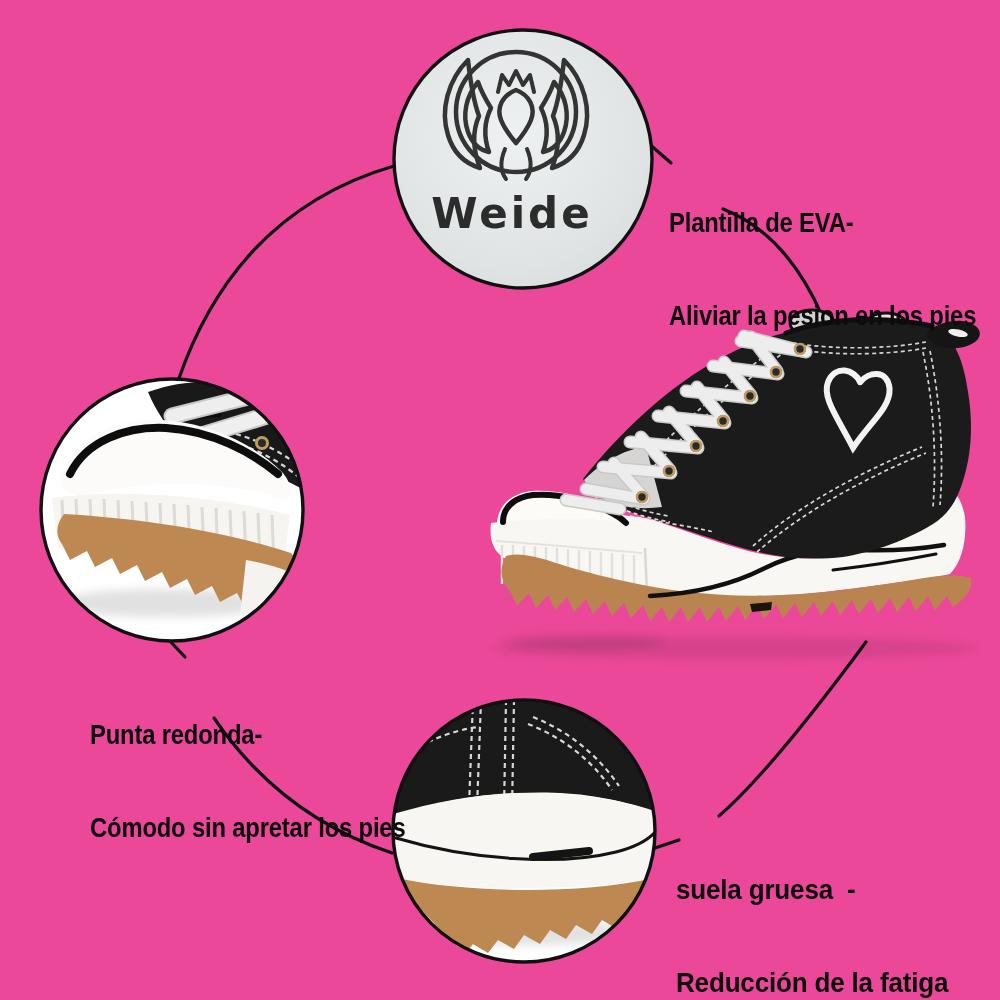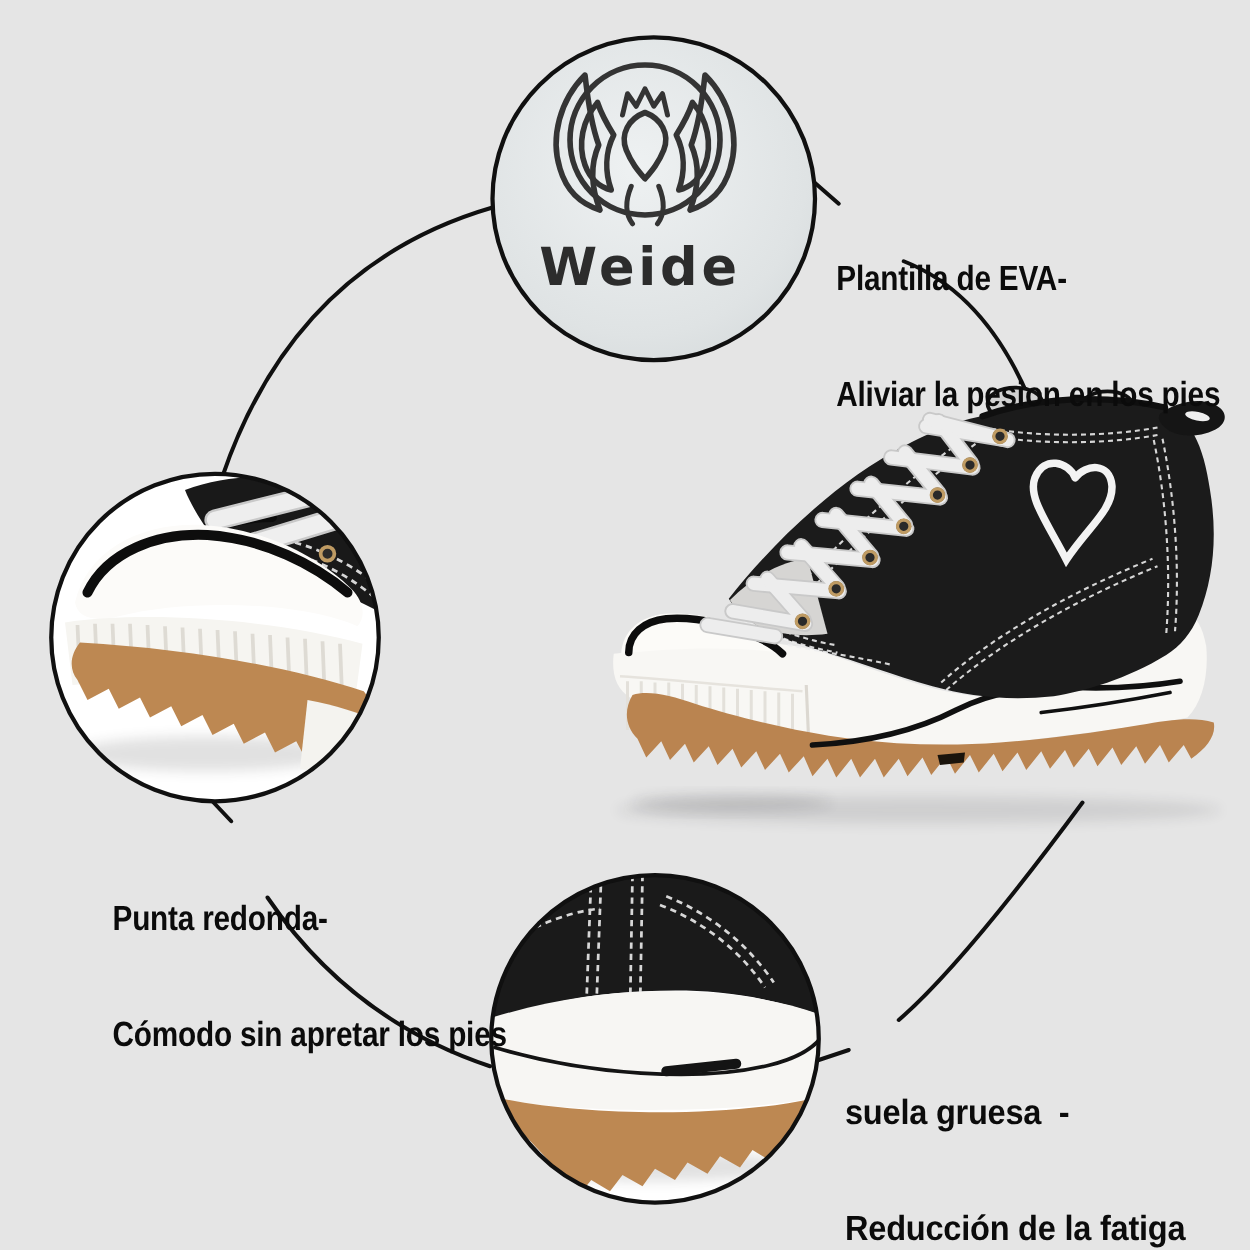--- a/index.html
+++ b/index.html
@@ -1,16 +1,16 @@
 <!DOCTYPE html>
 <html><head>
 <meta charset="utf-8">
 <style>
   html,body{margin:0;padding:0;background:#ffffff;}
-  #stage{position:relative;width:1000px;height:1000px;background:#e5e5e5;overflow:hidden;
+  #stage{position:relative;width:1000px;height:1000px;background:#ec4899;overflow:hidden;
          font-family:"Liberation Sans",sans-serif;}
   #scene{position:absolute;left:0;top:0;}
   .callout{position:absolute;font-weight:bold;font-size:28px;line-height:31px;
            color:#0b0b0b;letter-spacing:-0.2px;white-space:pre;transform-origin:0 0;}
   #callout-insole{left:669px;top:145px;transform:scaleX(0.85);}
   #callout-toe{left:90px;top:657px;transform:scaleX(0.85);}
   #callout-sole{left:676px;top:812px;transform:scaleX(0.93);}
 </style>
 </head>
 <body>

